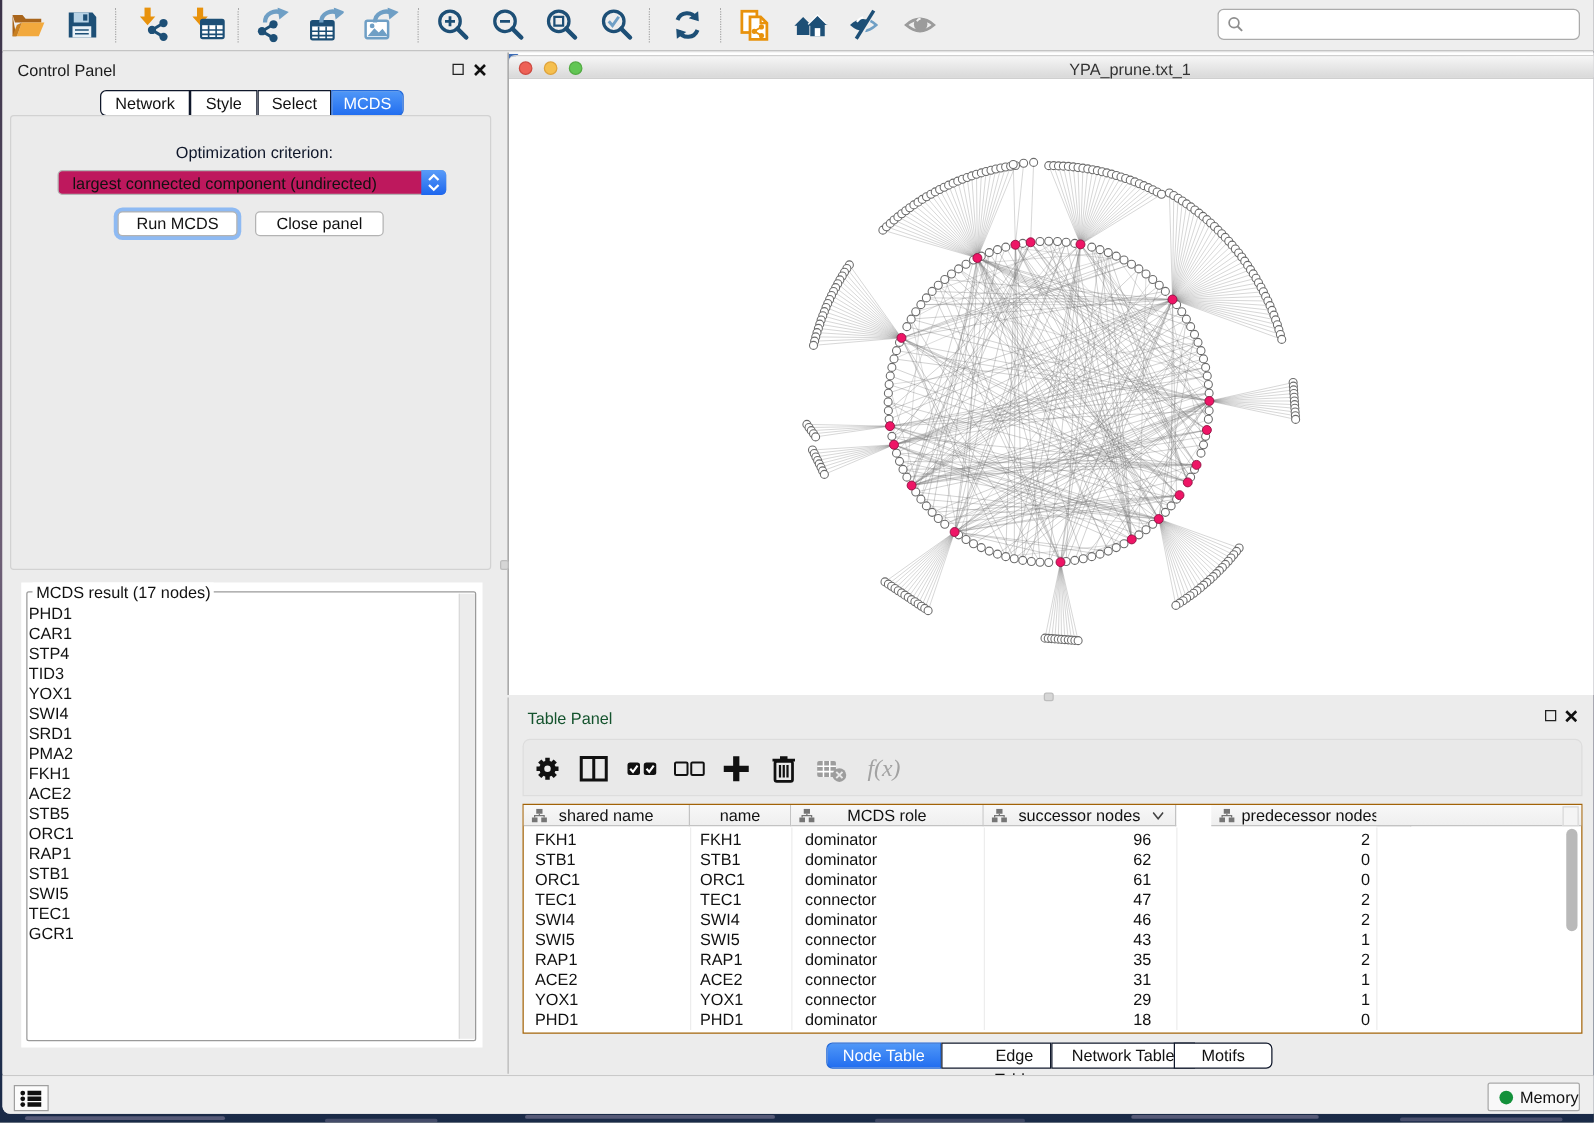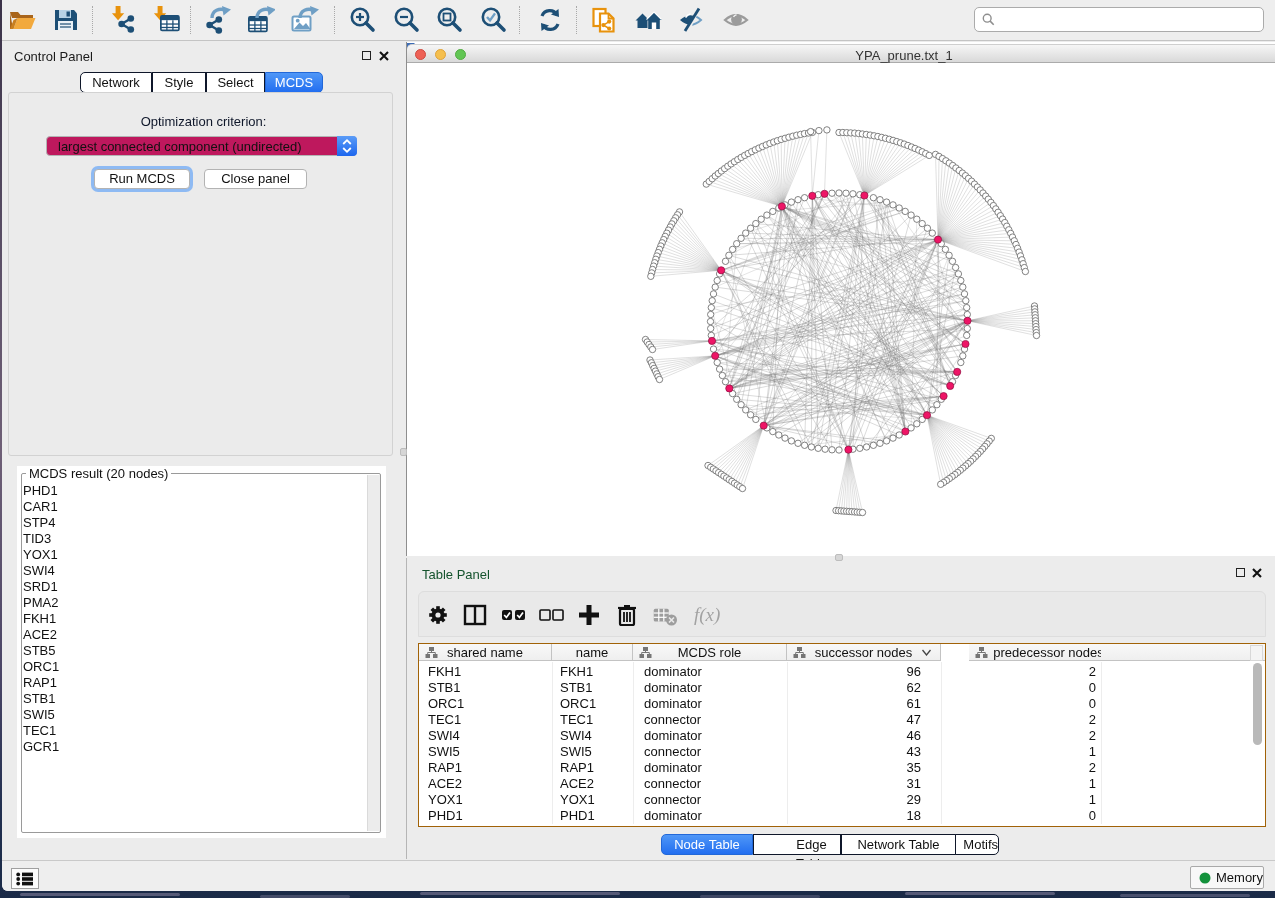--- a/index.html
+++ b/index.html
@@ -263,21 +263,21 @@
           <svg width="20" height="20" viewBox="0 0 20 20" style="position:absolute;left:0;top:0;">
             <path d="M6.2 8 L10 4.2 L13.8 8" fill="none" stroke="#fff" stroke-width="1.8"></path>
             <path d="M6.2 12 L10 15.8 L13.8 12" fill="none" stroke="#fff" stroke-width="1.8"></path>
           </svg>
         </div>
     </div>
     <div class="btn" id="runbtn">Run MCDS</div>
     <div class="btn" id="closebtn">Close panel</div>
     <div id="mcdsbox">
       <div id="mcdsborder"></div>
-      <div id="mcdslegend">MCDS result (20 nodes)</div>
+      <div id="mcdslegend">MCDS result (17 nodes)</div>
       <div id="mcdsscroll"></div>
       <div id="mcdslist">PHD1<br>CAR1<br>STP4<br>TID3<br>YOX1<br>SWI4<br>SRD1<br>PMA2<br>FKH1<br>ACE2<br>STB5<br>ORC1<br>RAP1<br>STB1<br>SWI5<br>TEC1<br>GCR1</div>
     </div>
   </div>
   <div id="netview">
     <svg style="position:absolute;left:0;top:1px;" width="8" height="8" viewBox="0 0 8 8">
         <path d="M0 0 L8 0 L0 8 z" fill="#3e6db5"></path>
       </svg>
       <div id="nettitle">
       <div class="tl" style="left:8px; background:#ee6156; border:0.5px solid #ce4a41;"></div>
@@ -1206,21 +1206,21 @@
         <div style="position:absolute;left:682px;top:18px;width:1px;height:162px;background:#ededed;"></div>
       <div style="position:absolute;right:2px;top:1px;width:13px;height:16px;background:#f4f4f4;border:1px solid #d8d8d8;"></div>
         <div id="tscroll">
           <div class="thumb"></div>
         </div>
     </div>
     <div id="ttabs">
         <div class="seg first sel" style="left:0px;width:92px;">Node Table</div>
         <div class="seg" style="left:92px;width:88px;padding-left:29px;">Edge Table</div>
         <div class="seg" style="left:180px;width:115px;">Network Table</div>
-        <div class="seg last" style="left:294px;width:44px;text-align:right;">Motifs</div>
+        <div class="seg last" style="left:278px;width:79px;">Motifs</div>
       </div>
   </div>
   <div id="vhandle" style="position:absolute;left:398px;top:448px;width:7px;height:8px;background:#d6d6d6;border:1px solid #bdbdbd;border-radius:2px;"></div>
   <div id="hhandle" style="position:absolute;left:833px;top:554px;width:8px;height:7px;background:#d6d6d6;border:1px solid #bdbdbd;border-radius:2px;"></div>
   <div id="statusbar">
     <div id="listbtn">
         <svg width="18" height="14" viewBox="0 0 18 14" style="position:absolute;left:4px;top:3px;">
           <circle cx="2.2" cy="2.4" r="1.9" fill="#111"></circle>
           <rect x="6" y="0.5999999999999999" width="11" height="3.6" fill="#111"></rect>
           <circle cx="2.2" cy="7" r="1.9" fill="#111"></circle>

